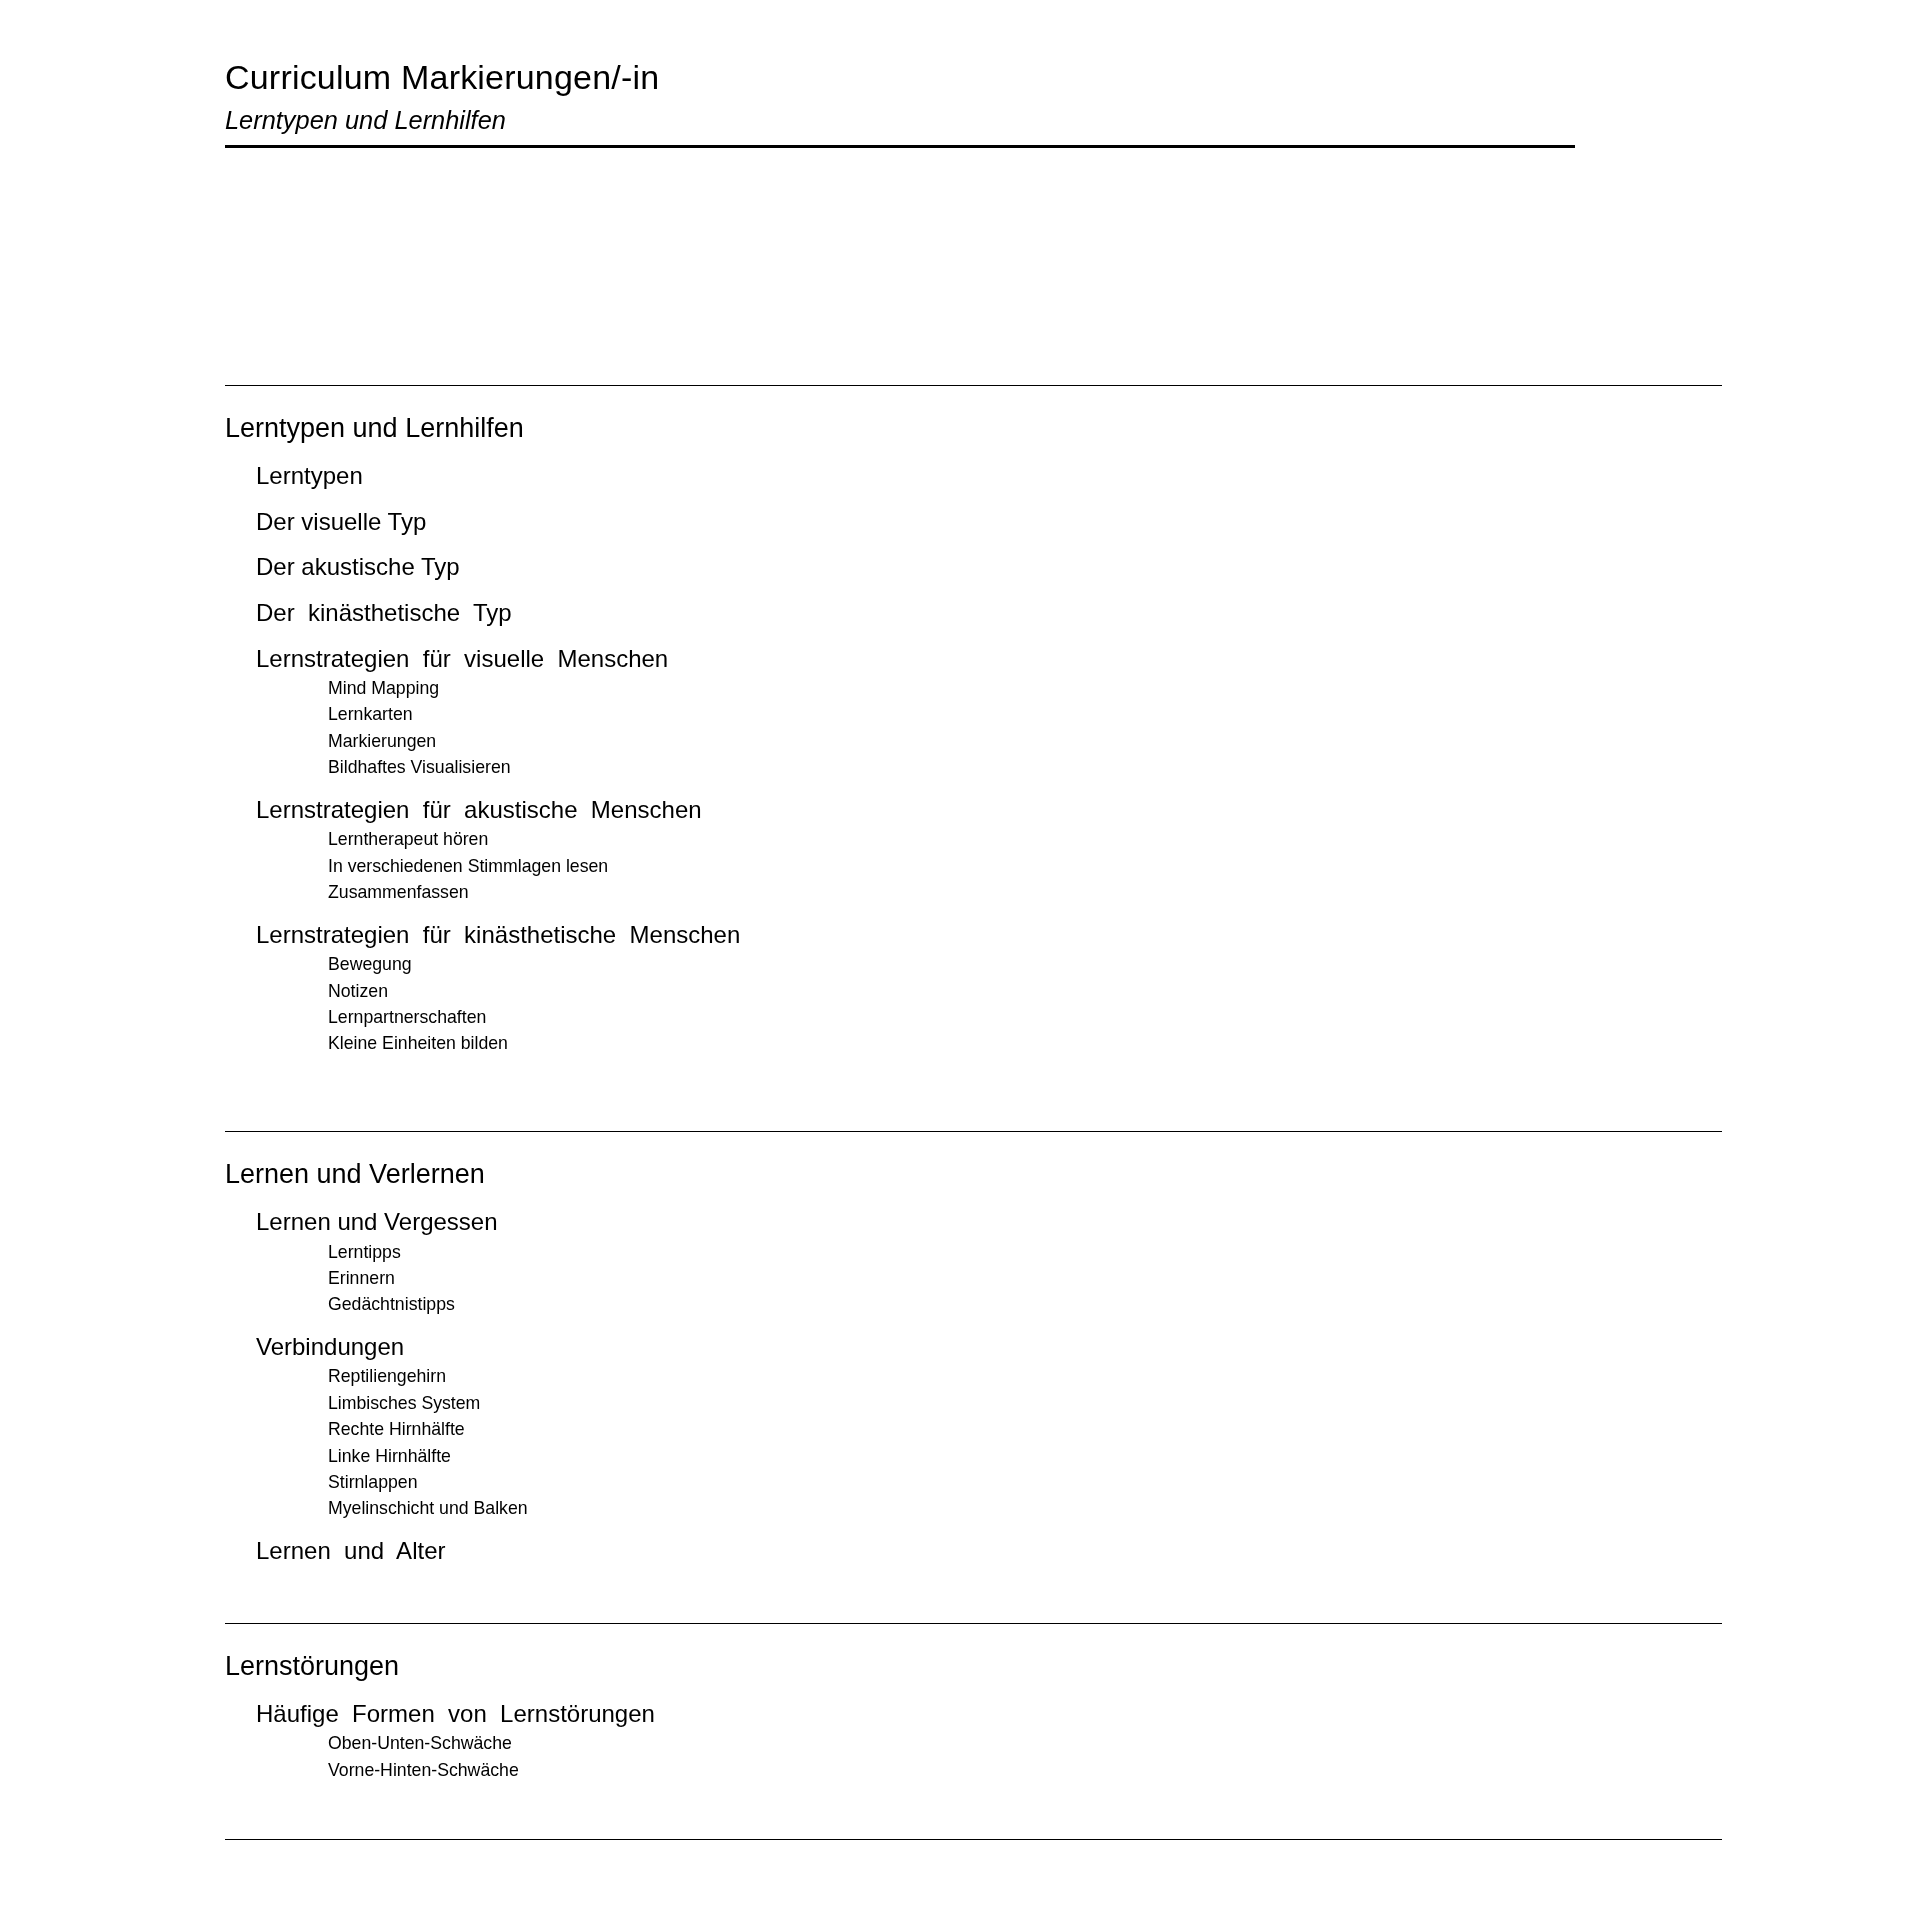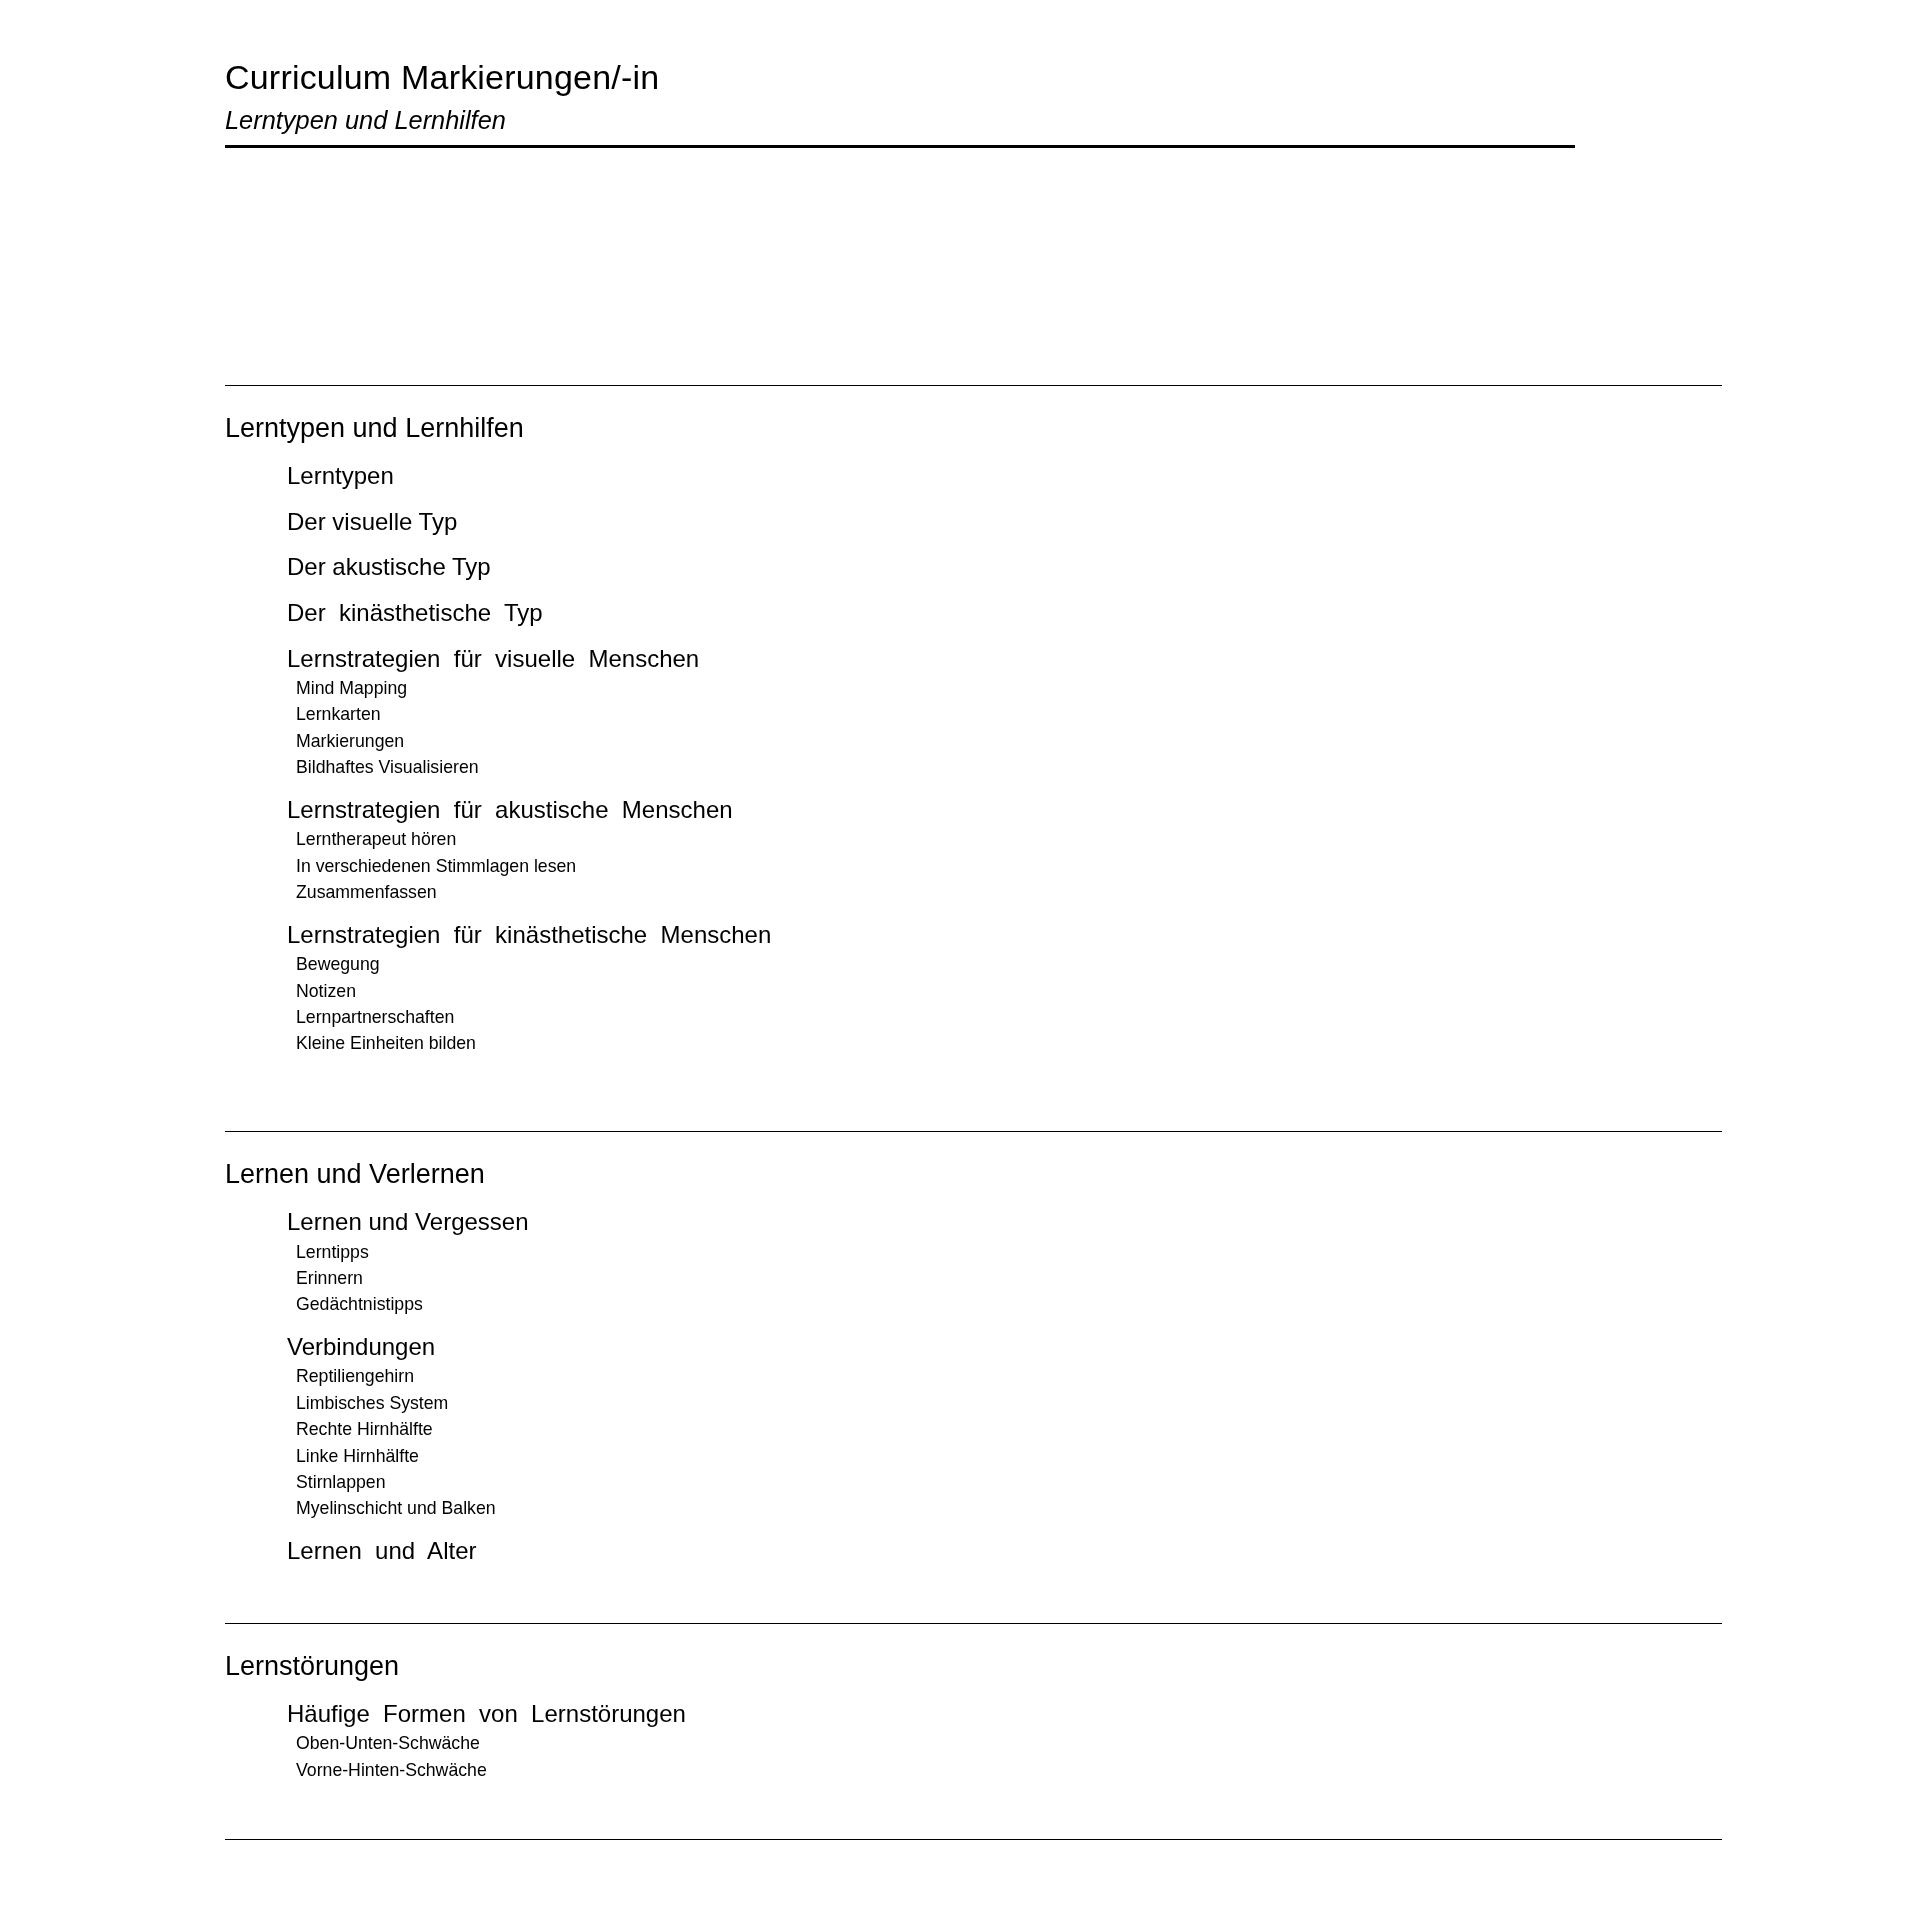--- a/index.html
+++ b/index.html
@@ -65,28 +65,28 @@
   }
   .section-title {
     font-size: 27px;
     font-weight: 400;
     margin-top: 27px;
     margin-bottom: 0;
     color: #000;
   }
   .lvl1 {
     font-size: 24px;
-    margin-left: 62px;
+    margin-left: 31px;
     margin-top: 17.7px;
     color: #000;
     white-space: pre;
   }
   .lvl2 {
     font-size: 17.7px;
-    margin-left: 71px;
+    margin-left: 103px;
     margin-top: 5.4px;
     color: #000;
     white-space: pre;
   }
 
   .spacer-lg { height: 77px; }
   .spacer-md { height: 58px; }
 </style>
 </head>
 <body>

